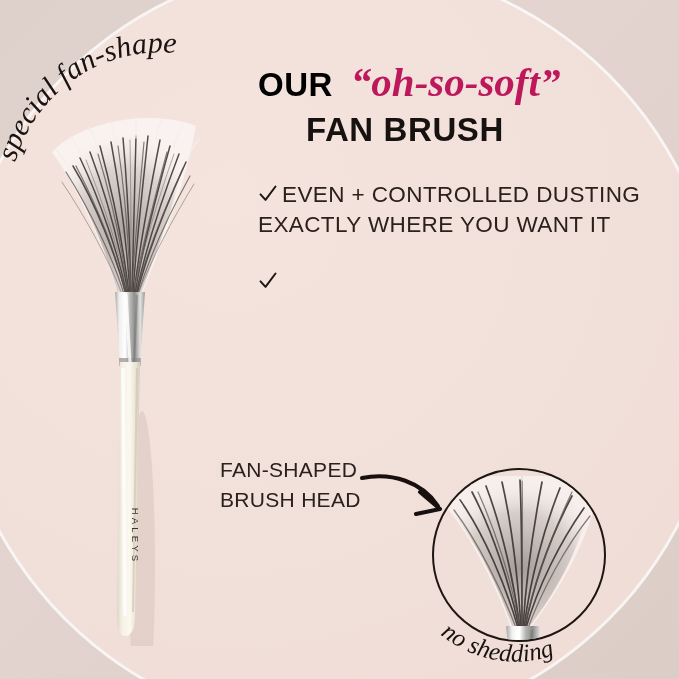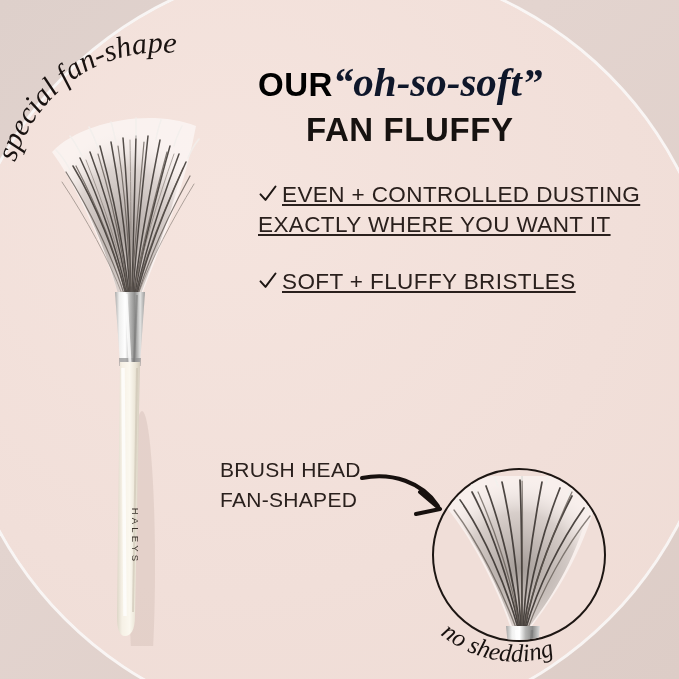--- a/index.html
+++ b/index.html
@@ -89,22 +89,22 @@
     font-family: "Liberation Sans", sans-serif;
     font-weight: bold;
     font-size: 33px;
     letter-spacing: 0.5px;
     color: #000000;
   }
   .h-script {
     font-family: "Liberation Serif", serif;
     font-style: italic;
     font-size: 41px;
-    color: #0f172a;
-    margin-left: 0;
+    color: #be185d;
+    margin-left: 18px;
   }
   .h-line2 {
     display: block;
     font-family: "Liberation Sans", sans-serif;
     font-weight: bold;
     font-size: 33px;
     letter-spacing: 0.6px;
     color: #161210;
     margin-top: 10px;
     padding-left: 48px;
@@ -126,21 +126,21 @@
     text-transform: uppercase;
     font-family: "Liberation Sans", sans-serif;
   }
   .benefit:last-child { margin-bottom: 0; }
   .check {
     display: inline-block;
     width: 24px;
     vertical-align: -2px;
   }
   .check svg { display: block; }
-  .benefit-text { display: inline; text-decoration: underline; }
+  .benefit-text { display: inline; }
 
   
   .callout {
     position: absolute;
     left: 220px;
     top: 455px;
     width: 170px;
     font-size: 21px;
     line-height: 1.43;
     letter-spacing: 0.3px;
@@ -288,44 +288,44 @@
         <textPath href="#arcPathA" startOffset="2%">special fan-shape</textPath>
       </text>
     </svg>
   </div>
 
   <div class="copy">
     <h1 class="headline">
       <span class="h-line1">
         <span class="h-our">OUR</span><span class="h-script">“oh-so-soft”</span>
       </span>
-      <span class="h-line2">FAN FLUFFY</span>
+      <span class="h-line2">FAN BRUSH</span>
     </h1>
 
     <ul class="benefits">
       <li class="benefit">
         <span class="check">
           <svg viewBox="0 0 24 24" width="20" height="20">
             <path d="M3 12.5 L9 19 L21 3" fill="none" stroke="#1d1613" stroke-width="2.4" stroke-linecap="round" stroke-linejoin="round"></path>
           </svg>
         </span><span class="benefit-text">EVEN + CONTROLLED DUSTING EXACTLY WHERE YOU WANT IT</span>
       </li>
       <li class="benefit">
         <span class="check">
           <svg viewBox="0 0 24 24" width="20" height="20">
             <path d="M3 12.5 L9 19 L21 3" fill="none" stroke="#1d1613" stroke-width="2.4" stroke-linecap="round" stroke-linejoin="round"></path>
           </svg>
-        </span><span class="benefit-text">SOFT + FLUFFY BRISTLES</span>
+        </span>
       </li>
     </ul>
   </div>
 
   <div class="callout">
+    <div>FAN-SHAPED</div>
     <div>BRUSH HEAD</div>
-    <div>FAN-SHAPED</div>
   </div>
 
   <div class="arrow">
     <svg viewBox="0 0 100 72" width="100" height="72">
       <path d="M4 16 C34 10 64 20 80 44" fill="none" stroke="#17100e" stroke-width="4" stroke-linecap="round"></path>
       <path d="M62 30 L82 47 L58 52" fill="none" stroke="#17100e" stroke-width="4" stroke-linecap="round" stroke-linejoin="round"></path>
     </svg>
   </div>
 
   <div class="inset">

